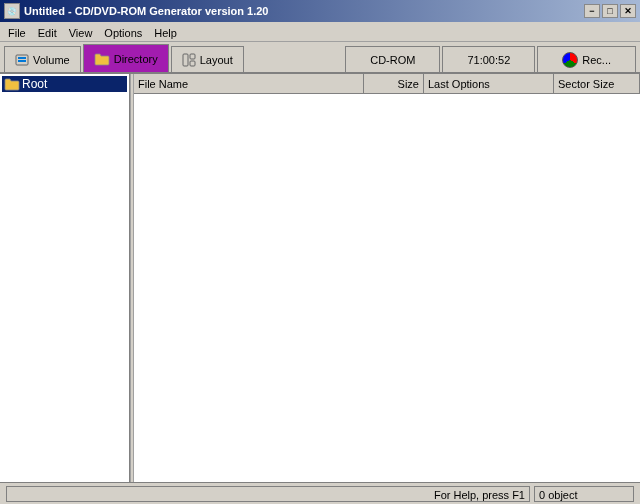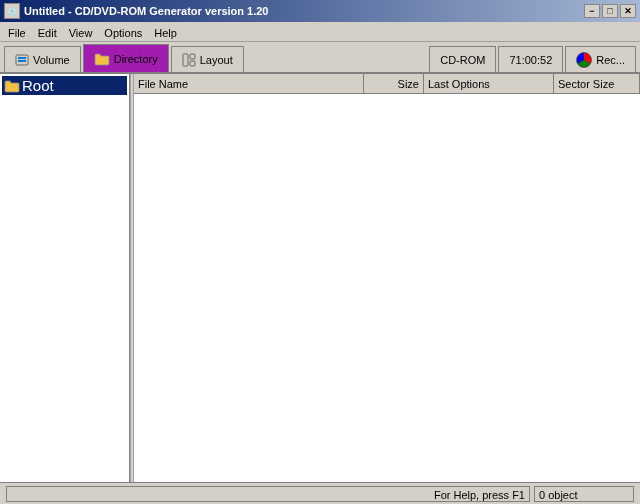--- a/index.html
+++ b/index.html
@@ -101,21 +101,21 @@
       background: #a21caf;
       border-color: #808080;
       height: 28px;
       z-index: 1;
     }
     .tab-separator {
       flex: 1;
     }
     .tab-right {
       height: 26px;
-      padding: 0 10px;
+      padding: 0 24px;
       display: flex;
       align-items: center;
       gap: 4px;
       font-size: 11px;
       border: 1px solid #808080;
       border-bottom: none;
       background: #d4d0c8;
       margin-left: 2px;
     }
 
@@ -133,21 +133,21 @@
       border-right: 1px solid #808080;
       background: white;
       overflow: auto;
       padding: 2px;
     }
     .tree-item {
       display: flex;
       align-items: center;
       gap: 2px;
       padding: 1px 2px;
-      font-size: 15px;
+      font-size: 12px;
       cursor: pointer;
     }
     .tree-item.selected {
       background: #0a246a;
       color: white;
     }
 
     
     .file-panel {
       flex: 1;

